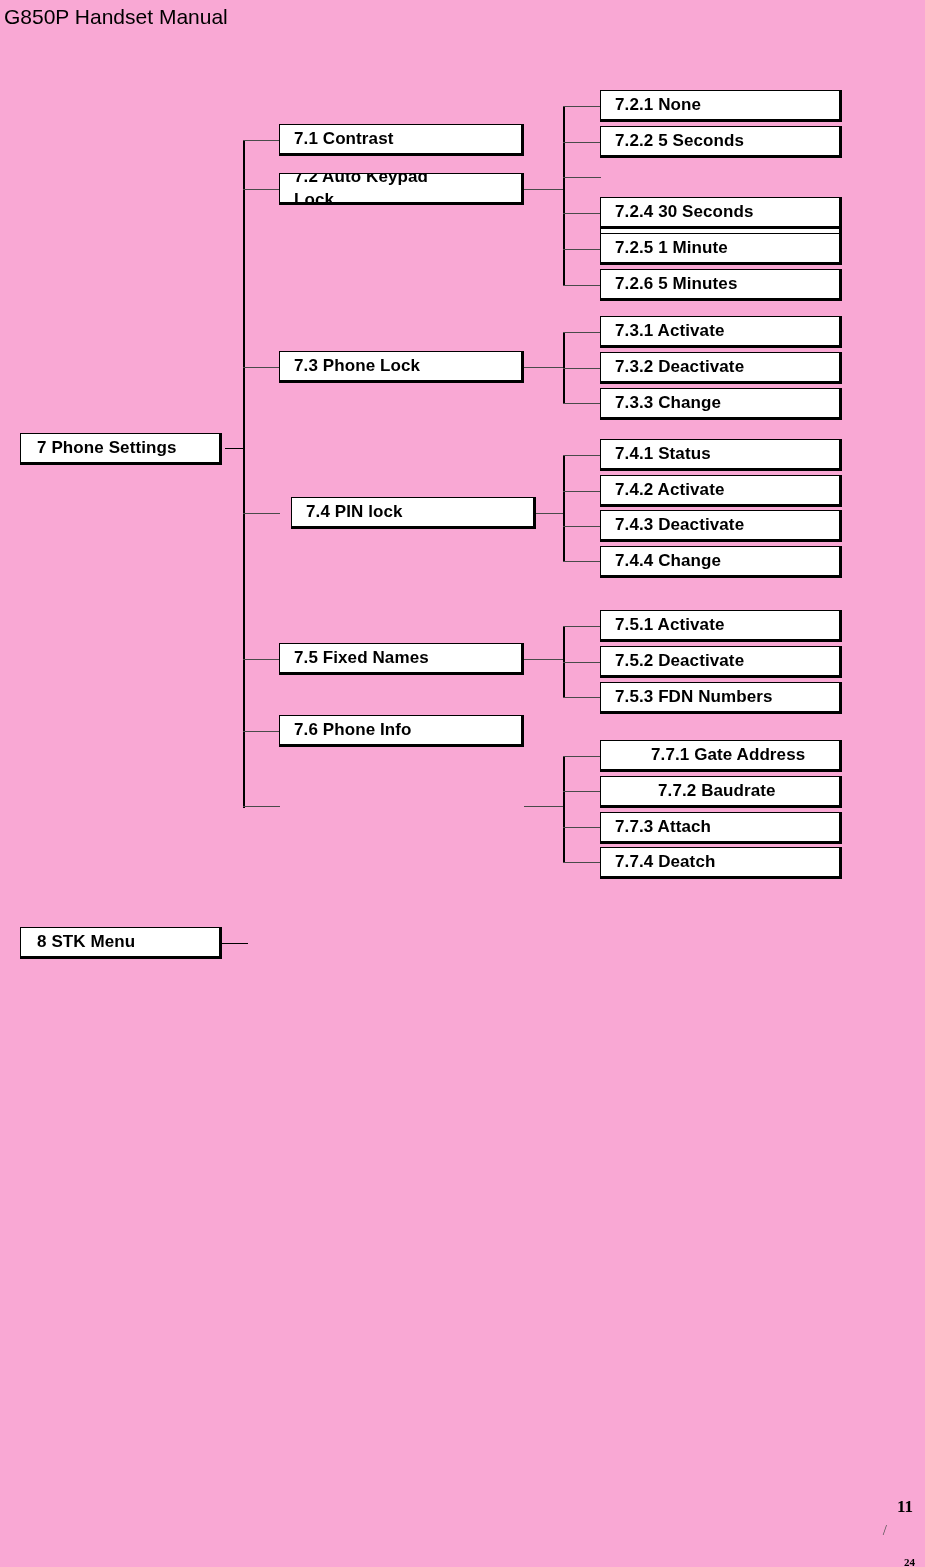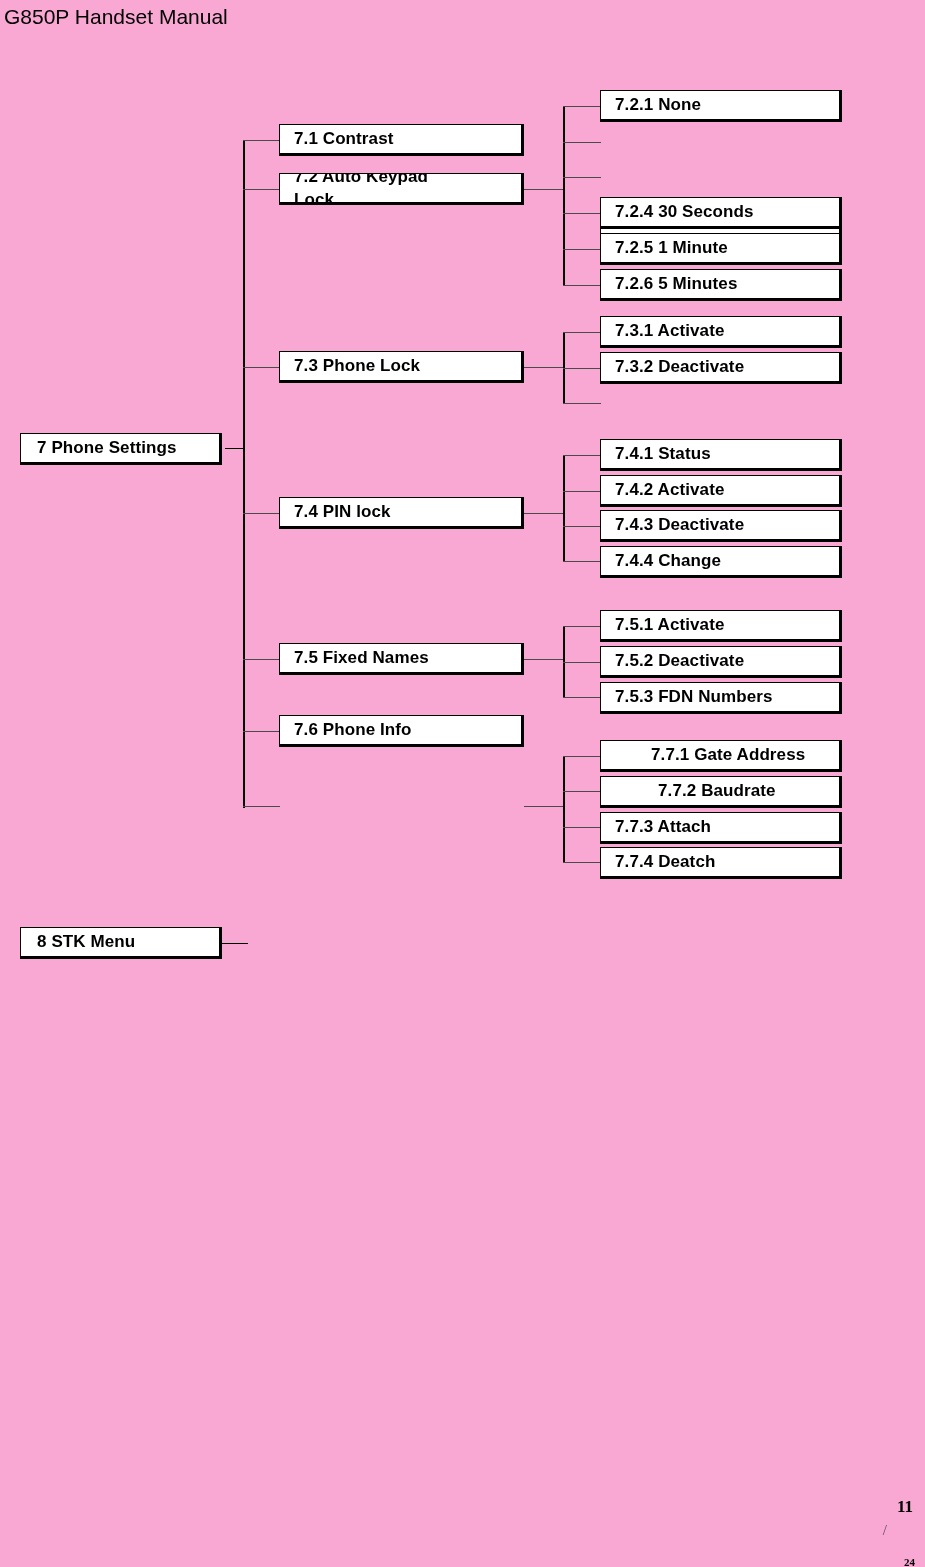--- a/index.html
+++ b/index.html
@@ -161,54 +161,60 @@
 
   <div class="node clip" style="left:279px; top:173px; width:245px; height:32px;">
     <span class="lbl">7.2 Auto Keypad
 Lock</span>
   </div>
 
   <div class="node" style="left:279px; top:351px; width:245px; height:32px;">
     <span class="lbl">7.3 Phone Lock</span>
   </div>
 
-  <div class="node" style="left:279px; top:497px; width:245px; height:32px;">
+  <div class="node" style="left:291px; top:497px; width:245px; height:32px;">
     <span class="lbl">7.4 PIN lock</span>
   </div>
 
   <div class="node" style="left:279px; top:643px; width:245px; height:32px;">
     <span class="lbl">7.5 Fixed Names</span>
   </div>
 
   <div class="node" style="left:279px; top:715px; width:245px; height:32px;">
     <span class="lbl">7.6 Phone Info</span>
   </div>
 
 
   <div class="node" style="left:600px; top:90px; width:242px; height:32px;">
     <span class="lbl">7.2.1 None</span>
   </div>
+  <div class="node" style="left:600px; top:126px; width:242px; height:32px;">
+    <span class="lbl">7.2.2 5 Seconds</span>
+  </div>
   <div class="node" style="left:600px; top:161px; width:242px; height:32px;margin-top:47px;">
     <span class="lbl">7.2.3 10 Seconds</span>
   </div>
   <div class="node" style="left:600px; top:197px; width:242px; height:32px;">
     <span class="lbl">7.2.4 30 Seconds</span>
   </div>
   <div class="node" style="left:600px; top:233px; width:242px; height:32px;">
     <span class="lbl">7.2.5 1 Minute</span>
   </div>
   <div class="node" style="left:600px; top:269px; width:242px; height:32px;">
     <span class="lbl">7.2.6 5 Minutes</span>
   </div>
 
   <div class="node" style="left:600px; top:316px; width:242px; height:32px;">
     <span class="lbl">7.3.1 Activate</span>
   </div>
   <div class="node" style="left:600px; top:352px; width:242px; height:32px;text-align:right;">
     <span class="lbl">7.3.2 Deactivate</span>
+  </div>
+  <div class="node" style="left:600px; top:388px; width:242px; height:32px;">
+    <span class="lbl">7.3.3 Change</span>
   </div>
 
   <div class="node" style="left:600px; top:439px; width:242px; height:32px;">
     <span class="lbl">7.4.1 Status</span>
   </div>
   <div class="node" style="left:600px; top:475px; width:242px; height:32px;">
     <span class="lbl">7.4.2 Activate</span>
   </div>
   <div class="node" style="left:600px; top:510px; width:242px; height:32px;">
     <span class="lbl">7.4.3 Deactivate</span>

